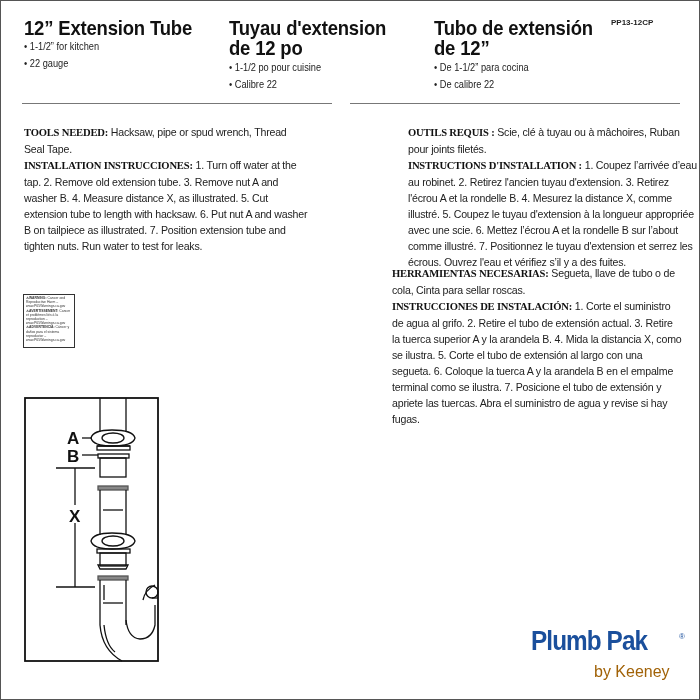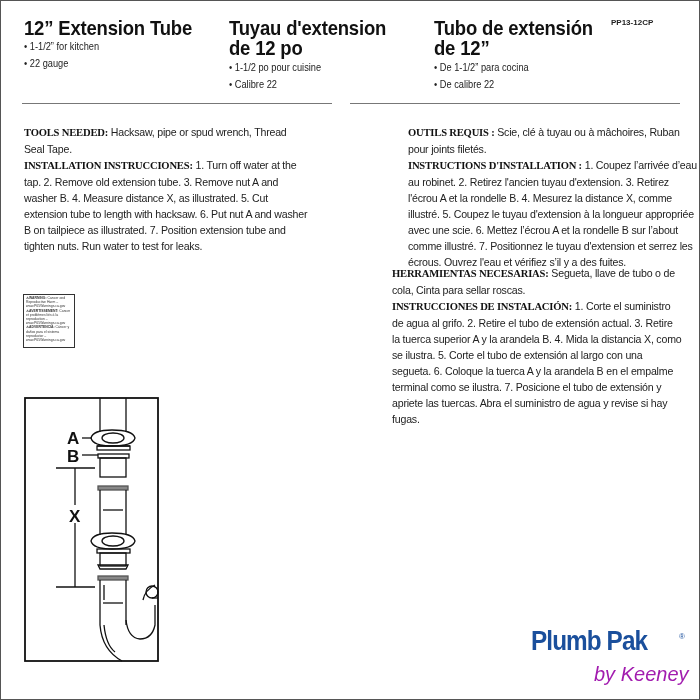--- a/index.html
+++ b/index.html
@@ -8,21 +8,21 @@
   .h1 { position:absolute; font-family:"Liberation Sans", sans-serif; font-weight:bold; font-size:21px; line-height:21px; letter-spacing:-0.2px; color:#111; transform:scaleX(0.88); transform-origin:left top; white-space:nowrap; }
   .bullet { position:absolute; font-size:10.5px; line-height:17px; color:#222; transform:scaleX(0.88); transform-origin:left top; white-space:nowrap; }
   .sku { position:absolute; left:611px; top:18px; font-size:8px; font-weight:bold; color:#222; }
   .rule { position:absolute; left:22px; top:103px; width:310px; height:1px; background:#777; }
   .rule2 { position:absolute; left:350px; top:103px; width:330px; height:1px; background:#777; }
   .block { position:absolute; font-size:10.6px; line-height:16px; color:#222; letter-spacing:-0.2px; }
   .block b { color:#111;font-family:Liberation Serif, serif; }
   .warn { position:absolute; left:23px; top:294px; width:52px; height:54px; border:0.8px solid #333; font-size:3.4px; line-height:4.2px; padding:1px 2px; box-sizing:border-box; color:#333; overflow:hidden; }
   .logo-main { position:absolute; left:531px; top:626px; font-size:27px; font-weight:bold; color:#1a4f9c; letter-spacing:-1px; transform:scaleX(0.9); transform-origin:left top; white-space:nowrap; }
   .logo-reg { position:absolute; left:679px; top:632px; font-size:8px; color:#1a4f9c; }
-  .logo-sub { position:absolute; left:594px; top:663px; font-size:20px; color:#a21caf; white-space:nowrap;font-style:italic; }
+  .logo-sub { position:absolute; left:594px; top:663px; font-size:16px; color:#a16207; white-space:nowrap; }
   .illus { position:absolute; left:0; top:0; }
 </style>
 </head>
 <body>
 
 <div class="frame"></div>
 
 <div class="h1" style="left:24px;top:17px;">12” Extension Tube</div>
 <div class="bullet" style="left:24px;top:38px;">• 1-1/2” for kitchen</div>
 <div class="bullet" style="left:24px;top:55px;">• 22 gauge</div>

